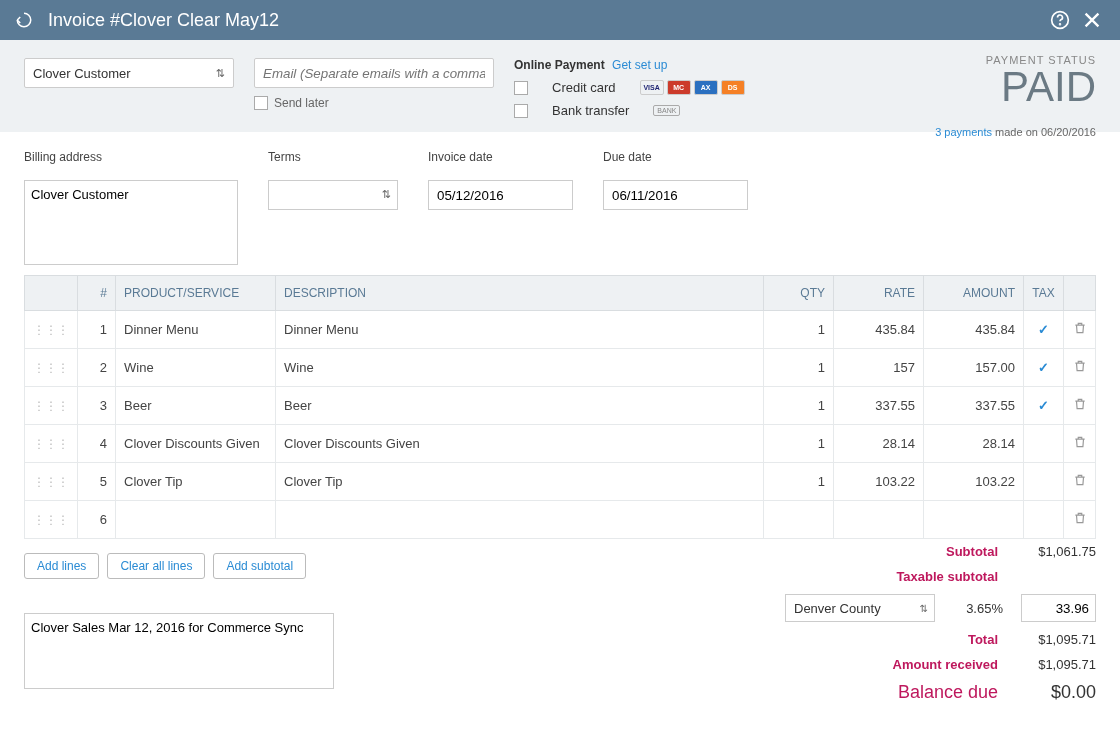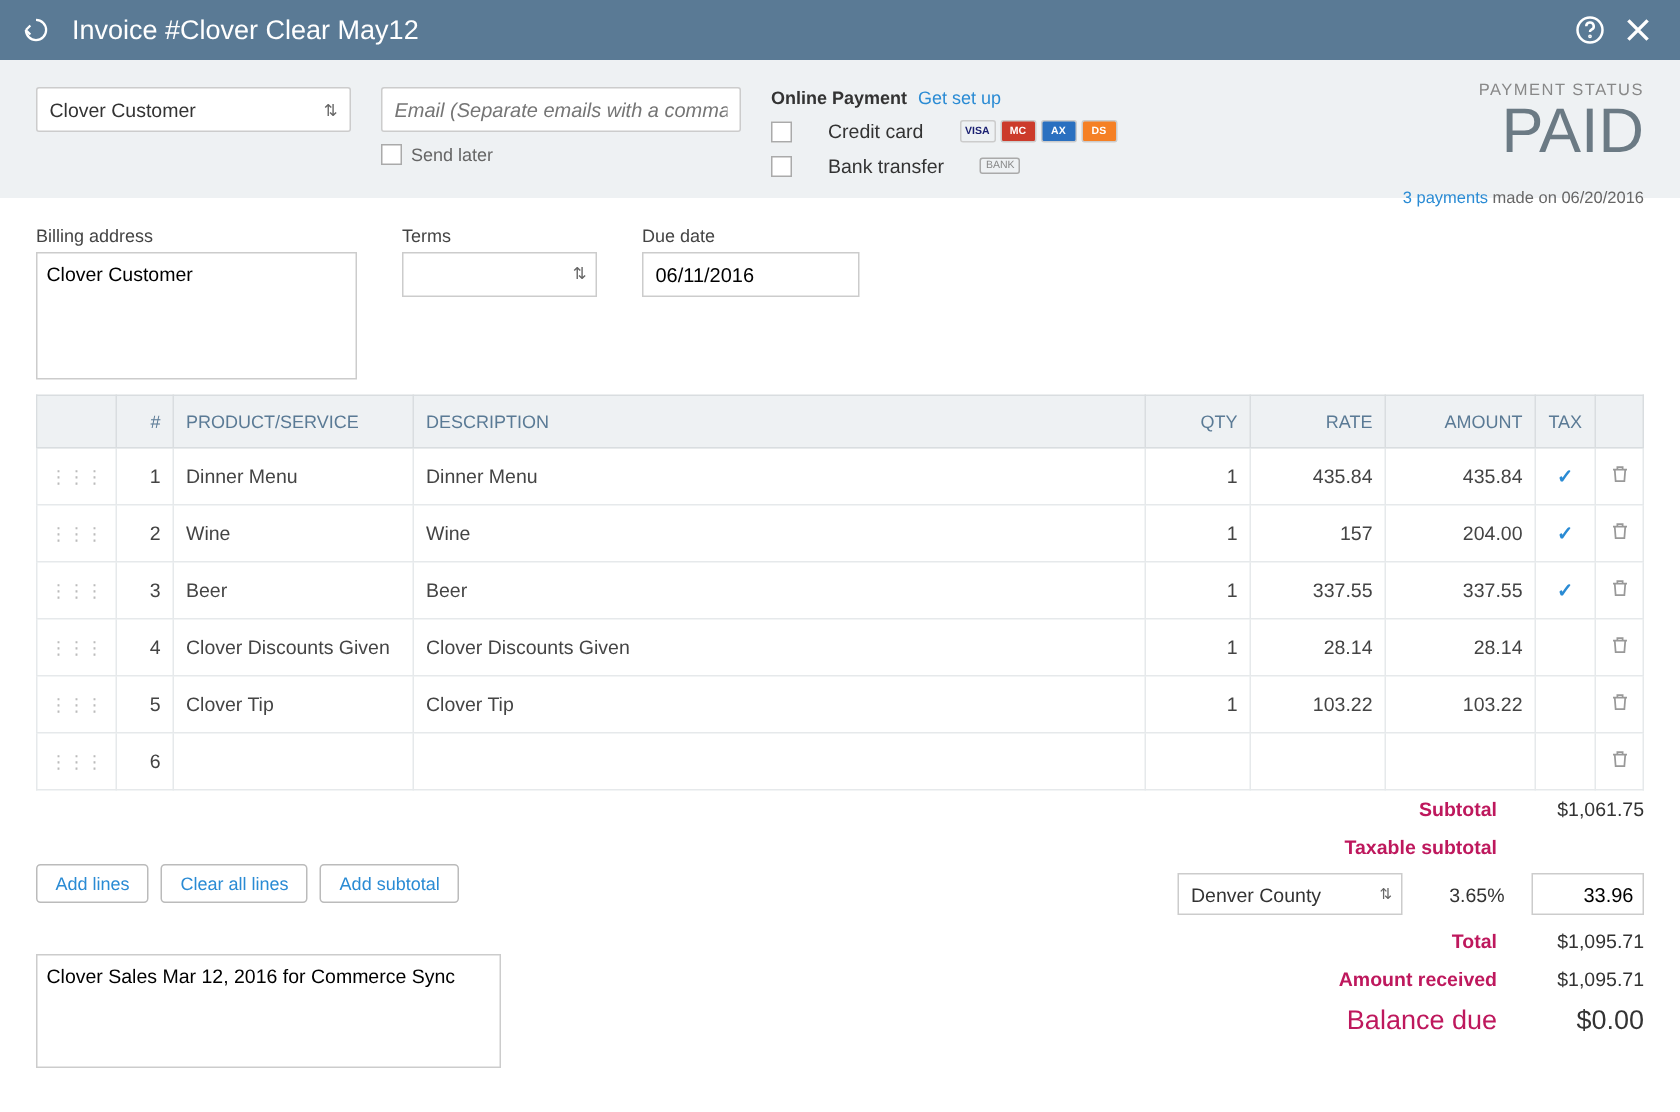--- a/index.html
+++ b/index.html
@@ -28,39 +28,39 @@
 .bank-badge { border: 1px solid #aaa; font-size: 7px; padding: 1px 3px; border-radius: 2px; color: #888; }
 
 .paid-block { position: absolute; right: 24px; top: 14px; text-align: right; }
 .paid-block .status-label { font-size: 11px; color: #888; letter-spacing: 1px; }
 .paid-block .paid { font-size: 42px; font-weight: 300; color: #6b7a84; line-height: 1; }
 .paid-block .payments-line { font-size: 11px; margin-top: 18px; color: #666; }
 .paid-block .payments-line a { color: #2a8bd4; text-decoration: none; }
 
 .mid-section { padding: 18px 24px 10px 24px; }
 .mid-row { display: flex; gap: 30px; }
-.field-group { display: flex; flex-direction: column; gap: 4px; }
+.field-group { display: flex; flex-direction: column; gap: 16px; }
 .field-label { font-size: 12px; color: #444; }
 .billing-ta { width: 214px; height: 85px; border: 1px solid #ccc; padding: 6px; font-size: 13px; resize: none; }
 .terms-sel { width: 130px; height: 30px; border: 1px solid #ccc; background: #fff; position: relative; }
 .terms-sel .caret { position: absolute; right: 6px; top: 7px; font-size: 11px; color: #666; }
 .date-input { width: 145px; height: 30px; border: 1px solid #ccc; padding: 0 8px; }
 
 .table-section { padding: 0 24px; }
 .itable { width: 100%; border-collapse: collapse; }
 .itable th { background: #eef1f3; color: #5a7a95; font-weight: 400; font-size: 12px; text-align: left; padding: 10px 8px; border: 1px solid #d9dde0; }
 .itable th.right, .itable td.right { text-align: right; }
 .itable th.center, .itable td.center { text-align: center; }
 .itable td { border: 1px solid #e6e9eb; padding: 10px 8px; font-size: 13px; color: #444; }
 .drag { color: #bbb; cursor: move; font-size: 12px; }
 .trash { color: #aaa; cursor: pointer; }
 .check { color: #2a8bd4; font-weight: bold; }
 
 .actions-row { display: flex; gap: 8px; padding: 14px 24px 6px 24px; align-items: flex-start; }
-.btn-small { border: 1px solid #bbb; background: #fff; color: #2a8bd4; font-size: 12px; padding: 5px 12px; border-radius: 3px; cursor: pointer; margin-top: 35px; }
+.btn-small { border: 1px solid #bbb; background: #fff; color: #2a8bd4; font-size: 12px; padding: 5px 12px; border-radius: 3px; cursor: pointer; }
 
 .totals { margin-left: auto; text-align: right; font-size: 13px; }
 .totals .trow { display: flex; justify-content: flex-end; align-items: center; gap: 18px; padding: 5px 0; }
 .totals .tlabel { color: #be185d; min-width: 140px; font-weight: bold; }
 .totals .tval { min-width: 80px; text-align: right; }
 .tax-row { display: flex; align-items: center; gap: 8px; justify-content: flex-end; }
 .tax-sel { width: 150px; height: 28px; border: 1px solid #ccc; padding: 0 8px; background: #fff; position: relative; display: flex; align-items: center; }
 .tax-sel .caret { position: absolute; right: 6px; font-size: 10px; color: #666; }
 .tax-pct { width: 50px; }
 .tax-amt { width: 75px; height: 28px; border: 1px solid #ccc; text-align: right; padding: 0 6px; }
@@ -144,20 +144,24 @@
   <div class="mid-row">
     <div class="field-group">
       <div class="field-label">Billing address</div>
       <textarea class="billing-ta" style="">Clover Customer</textarea>
     </div>
     <div class="field-group">
       <div class="field-label">Terms</div>
       <div class="terms-sel">
           <span class="caret">⇅</span>
         </div>
+    </div>
+    <div class="field-group">
+      <div class="field-label">Invoice date</div>
+      <input class="date-input" value="05/12/2016" style="">
     </div>
     <div class="field-group">
       <div class="field-label">Due date</div>
       <input class="date-input" value="06/11/2016" style="">
     </div>
   </div>
 </div>
 
 <div class="table-section">
   <table class="itable">
@@ -188,21 +192,21 @@
                 <path d="M4 7h16M9 7V4h6v3M6 7l1 13h10l1-13"></path>
               </svg></span></td>
         </tr>
         <tr>
           <td class="center"><span class="drag">⋮⋮⋮</span></td>
           <td class="right">2</td>
           <td>Wine</td>
           <td>Wine</td>
           <td class="right">1</td>
           <td class="right">157</td>
-          <td class="right">204.00</td>
+          <td class="right">157.00</td>
           <td class="center"><span class="check">✓</span></td>
           <td class="center"><span class="trash"><svg width="14" height="14" viewBox="0 0 24 24" fill="none" stroke="#999" stroke-width="2">
                 <path d="M4 7h16M9 7V4h6v3M6 7l1 13h10l1-13"></path>
               </svg></span></td>
         </tr>
         <tr>
           <td class="center"><span class="drag">⋮⋮⋮</span></td>
           <td class="right">3</td>
           <td>Beer</td>
           <td>Beer</td>

